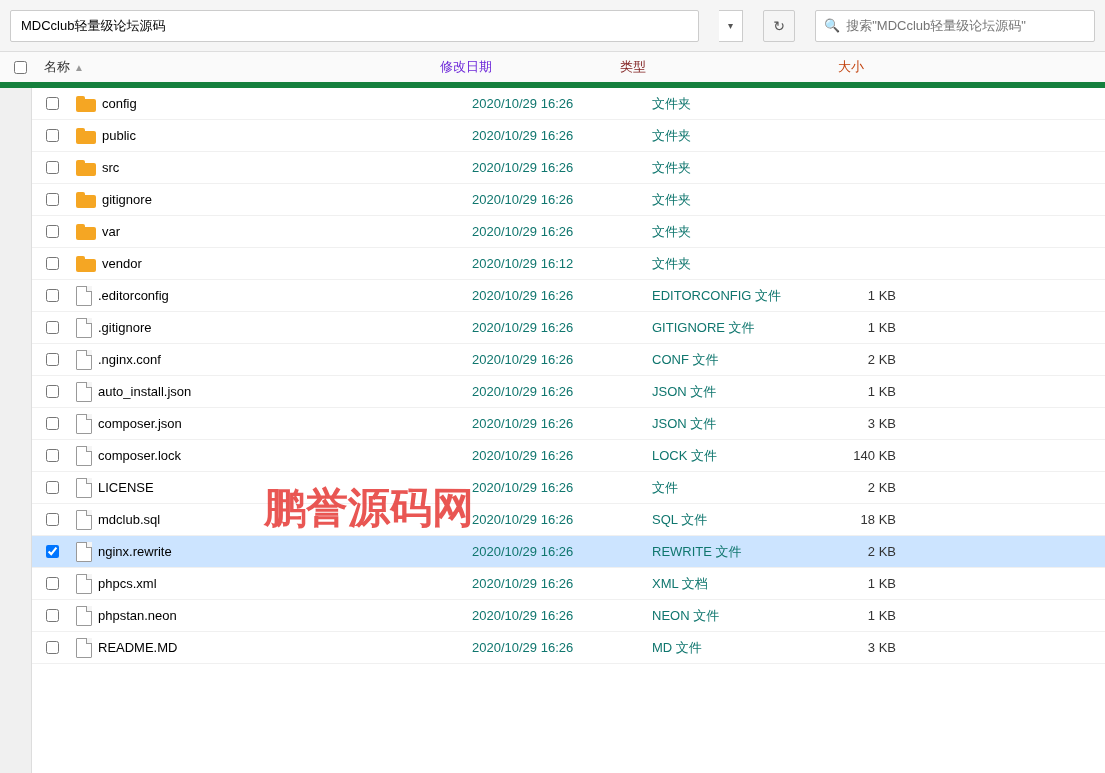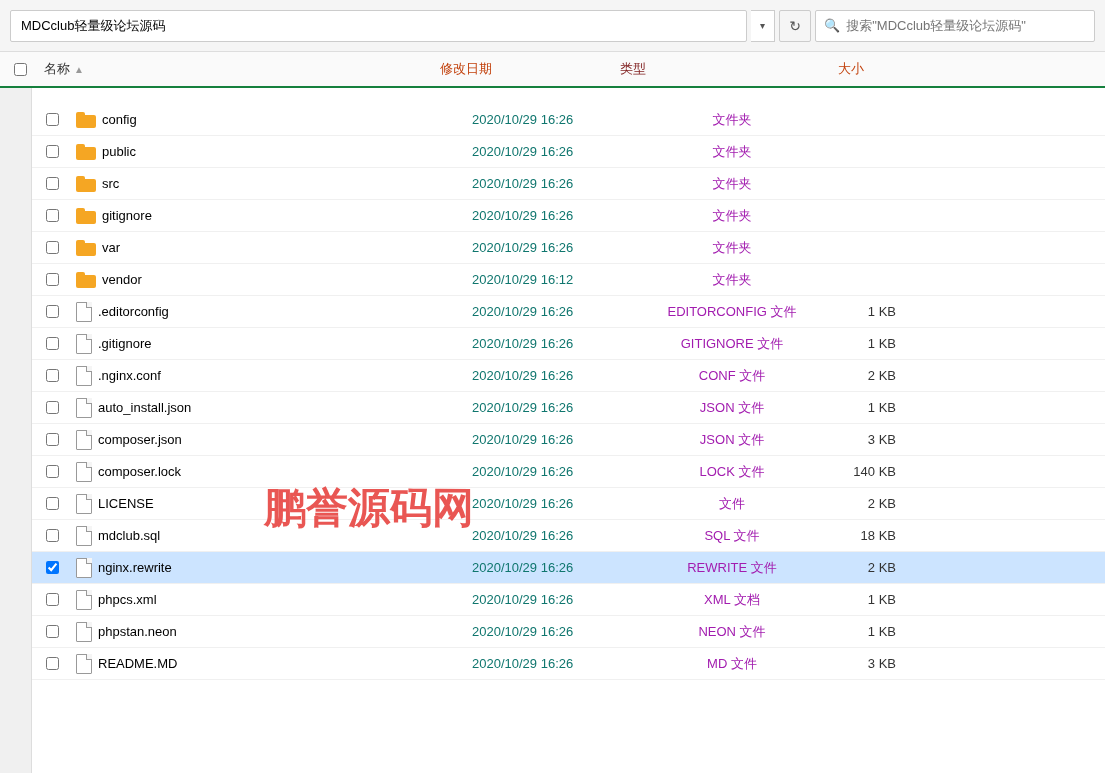--- a/index.html
+++ b/index.html
@@ -13,21 +13,21 @@
       overflow: hidden;
     }
 
     
     .address-bar {
       display: flex;
       align-items: center;
       padding: 6px 10px;
       border-bottom: 1px solid #ddd;
       background: #f5f5f5;
-      gap: 4px;
+      gap: 20px;
       height: 52px;
     }
     .address-title {
       flex: 1;
       background: #fff;
       border: 1px solid #ccc;
       border-radius: 2px;
       padding: 5px 10px;
       font-size: 13px;
       display: flex;
@@ -76,52 +76,51 @@
       outline: none;
       font-size: 13px;
       flex: 1;
       background: transparent;
     }
 
     
     .col-header {
       display: flex;
       align-items: center;
-      border-bottom: 2px solid #15803d;
+      border-bottom: 6px solid #15803d;
       padding: 6px 0;
       background: #fafafa;
       height: 36px;
     }
     .col-checkbox-area {
       width: 40px;
       display: flex;
       align-items: center;
       justify-content: center;
     }
     .col-name { width: 400px; padding-left: 4px; display: flex; align-items: center; gap: 4px; font-weight: normal; color: #333; }
-    .col-date { width: 180px; color: #c2410c; }
+    .col-date { width: 180px; color: #6d28d9; }
     .col-type { width: 160px; color: #7f1d1d; }
     .col-size { width: 100px; text-align: right; padding-right: 16px; color: #c2410c; }
 
     
     .file-list-area {
       display: flex;
       height: calc(773px - 52px - 36px);
       overflow: hidden;
     }
     .left-nav {
       width: 32px;
       border-right: 1px solid #ddd;
       background: #f0f0f0;
       flex-shrink: 0;
     }
     .file-list {
       flex: 1;
       overflow-y: auto;
-      margin-top: 16px;
     }
 
     
     .file-row {
       display: flex;
       align-items: center;
       height: 32px;
       border-bottom: 1px solid #f0f0f0;
       cursor: default;
     }
@@ -137,21 +136,21 @@
     .row-name {
       width: 400px;
       display: flex;
       align-items: center;
       gap: 6px;
       padding-left: 4px;
       white-space: nowrap;
       overflow: hidden;
     }
     .row-date { width: 180px; color: #0f766e; }
-    .row-type { width: 160px; color: #a21caf; text-align: center; }
+    .row-type { width: 160px; color: #0f766e; }
     .row-size { width: 100px; text-align: right; padding-right: 16px; color: #333; }
 
     
     .folder-icon {
       width: 20px;
       height: 16px;
       position: relative;
       flex-shrink: 0;
     }
     .folder-icon::before {

